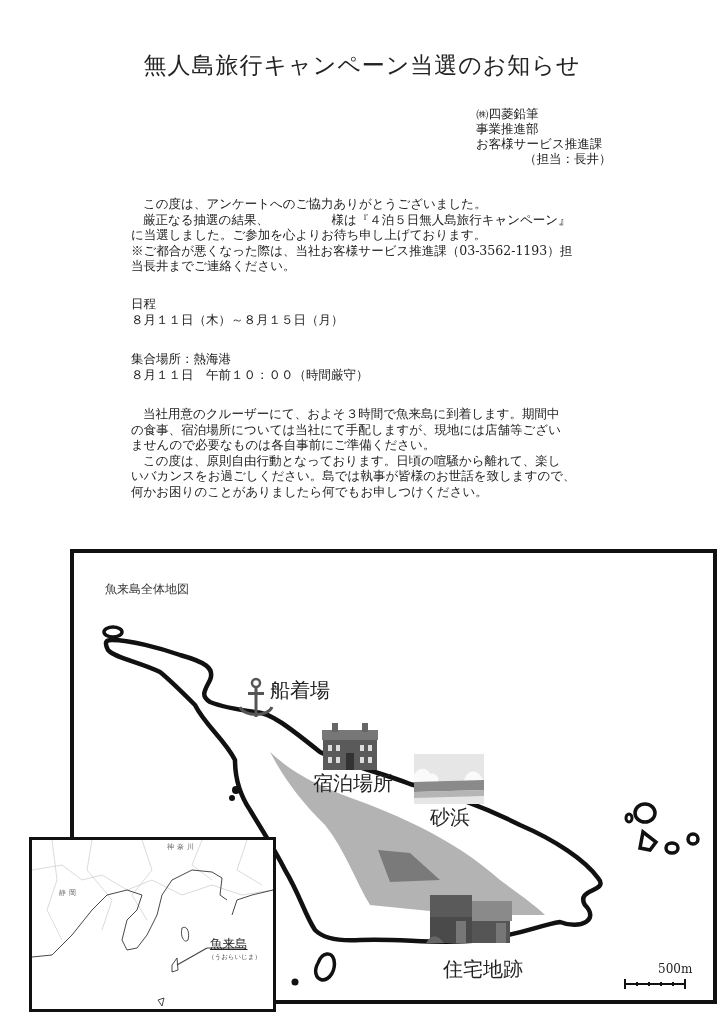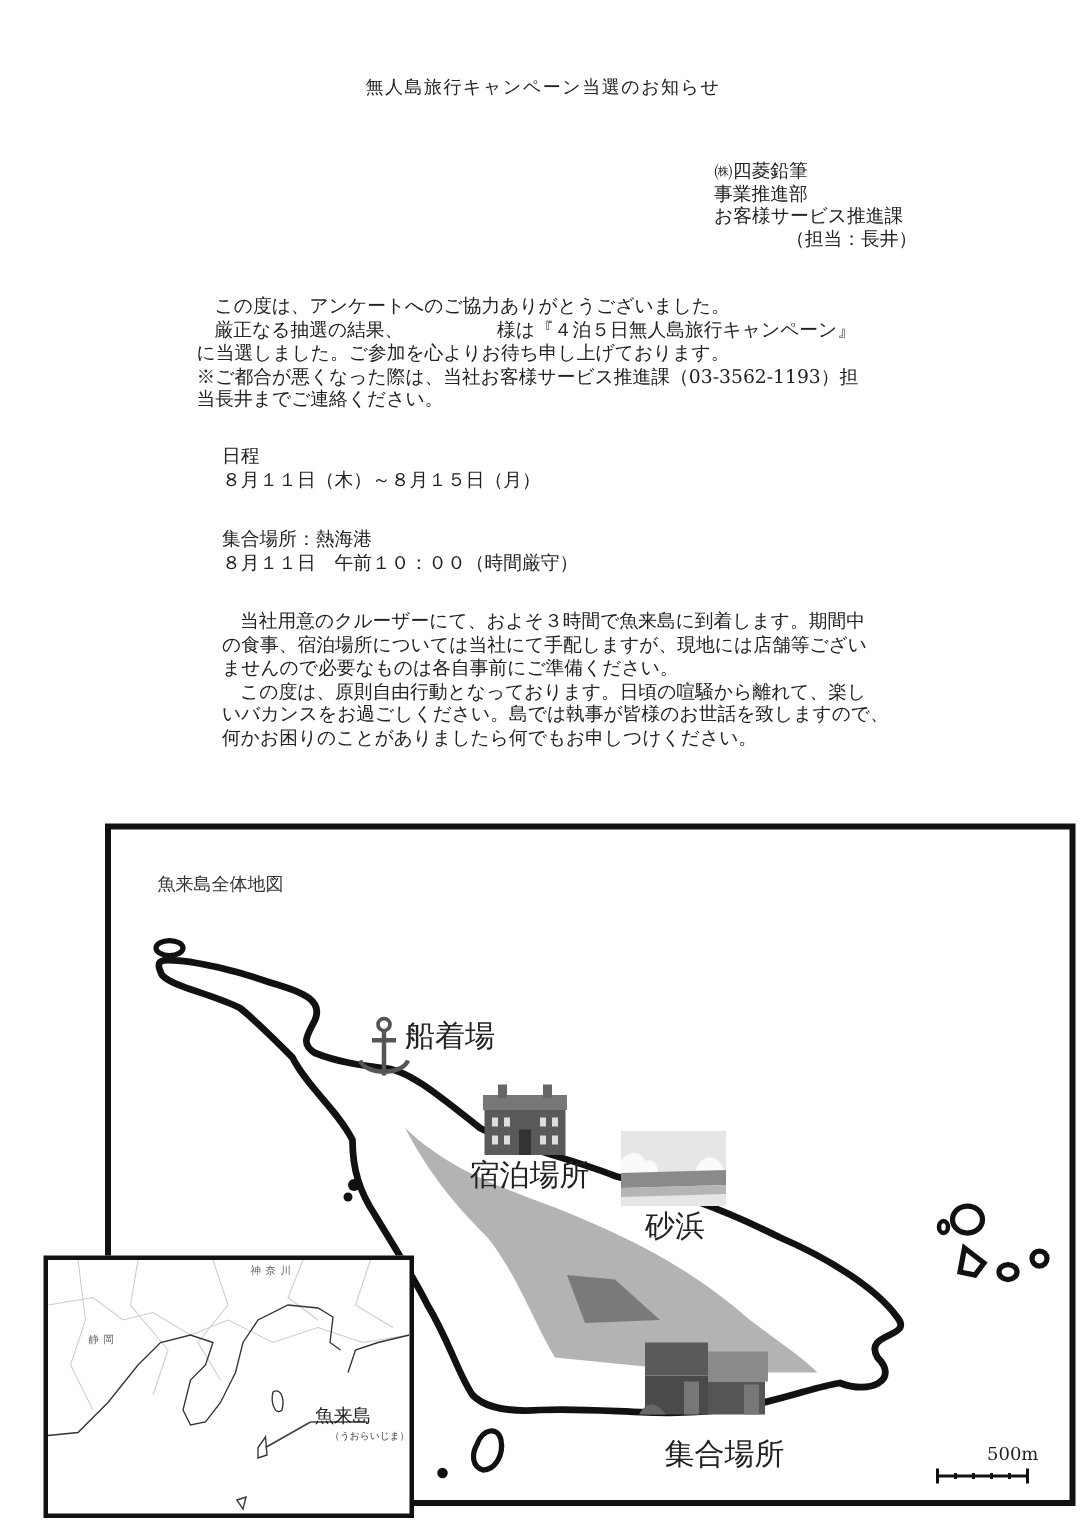--- a/index.html
+++ b/index.html
@@ -1,39 +1,39 @@
 <!DOCTYPE html>
 <html><head>
 <meta charset="utf-8">
 <style>
   html, body { margin:0; padding:0; background:#ffffff; }
   body { width:724px; height:1024px; position:relative; overflow:hidden;
          font-family:"DejaVu Serif","Liberation Serif",serif; color:#222; }
   .title { position:absolute; left:0; width:724px; top:50px; text-align:center;
-           font-size:12px; letter-spacing:1px; color:#222; }
+           font-size:23px; letter-spacing:1px; color:#222; }
   .sender { position:absolute; left:476px; top:106px; font-size:12.5px; line-height:15px; }
   .sender div { white-space:nowrap; }
   .sender .person { padding-left:48px; }
-  .body-text { position:absolute; left:148px; font-size:12.5px; line-height:15.5px; white-space:nowrap; }
+  .body-text { position:absolute; left:131px; font-size:12.5px; line-height:15.5px; white-space:nowrap; }
   .p1 { top:196px; }
   .sched { top:296px; }
   .meet { top:351px; }
   .p3 { top:406px; }
   .indent { padding-left:12px; }
   .map-frame { position:absolute; left:70px; top:549px; width:639px; height:447px;
                border:4px solid #111; background:#fff; }
   .map-title { position:absolute; left:105px; top:562px; font-size:12px; color:#333;margin-top:19px; }
   .map-svg { position:absolute; left:0; top:0; }
   .lbl { position:absolute; font-size:20px; color:#222; white-space:nowrap; }
   .inset { position:absolute; left:29px; top:837px; width:241px; height:169px;
            border:3px solid #111; background:#fff; overflow:hidden; }
   .scale-lbl { position:absolute; left:658px; top:962px; font-size:12px; }
   .pref { position:absolute; font-size:7px; color:#666; letter-spacing:3px; }
-  .inset-name { position:absolute; left:178px; top:96px; font-size:12.5px; color:#222; }
-  .inset-reading { position:absolute; left:188px; top:113px; font-size:6.5px; color:#444; }
+  .inset-name { position:absolute; left:178px; top:96px; font-size:12.5px; color:#222; text-decoration:underline; }
+  .inset-reading { position:absolute; left:176px; top:113px; font-size:6.5px; color:#444; }
 </style>
 </head>
 <body>
 
 <div class="title">無人島旅行キャンペーン当選のお知らせ</div>
 
 <div class="sender">
   <div>㈱四菱鉛筆</div>
   <div>事業推進部</div>
   <div>お客様サービス推進課</div>
@@ -136,21 +136,21 @@
     <line x1="637" y1="982" x2="637" y2="986"></line>
       <line x1="649" y1="982" x2="649" y2="986"></line>
     <line x1="661" y1="982" x2="661" y2="986"></line>
       <line x1="673" y1="982" x2="673" y2="986"></line>
   </g>
 </svg>
 
 <div class="lbl" style="left:270px;top:677px;">船着場</div>
 <div class="lbl" style="left:313px;top:770px;">宿泊場所</div>
 <div class="lbl" style="left:430px;top:804px;">砂浜</div>
-<div class="lbl" style="left:443px;top:956px;">集合場所</div>
+<div class="lbl" style="left:443px;top:956px;">住宅地跡</div>
 <div class="scale-lbl">500m</div>
 
 <div class="inset">
   <svg width="241" height="169">
     <g fill="none" stroke="#ccc" stroke-width="0.7">
       <path d="M0,30 L30,25 L50,40 L70,35 L95,50 L120,40 L150,55 L180,45 L210,55 L241,50"></path>
       <path d="M20,0 L25,40 L15,70 L30,100"></path>
       <path d="M60,0 L55,30 L80,60 L70,90"></path>
       <path d="M110,0 L120,30 L100,55 L115,80"></path>
       <path d="M170,0 L160,25 L180,40"></path>

